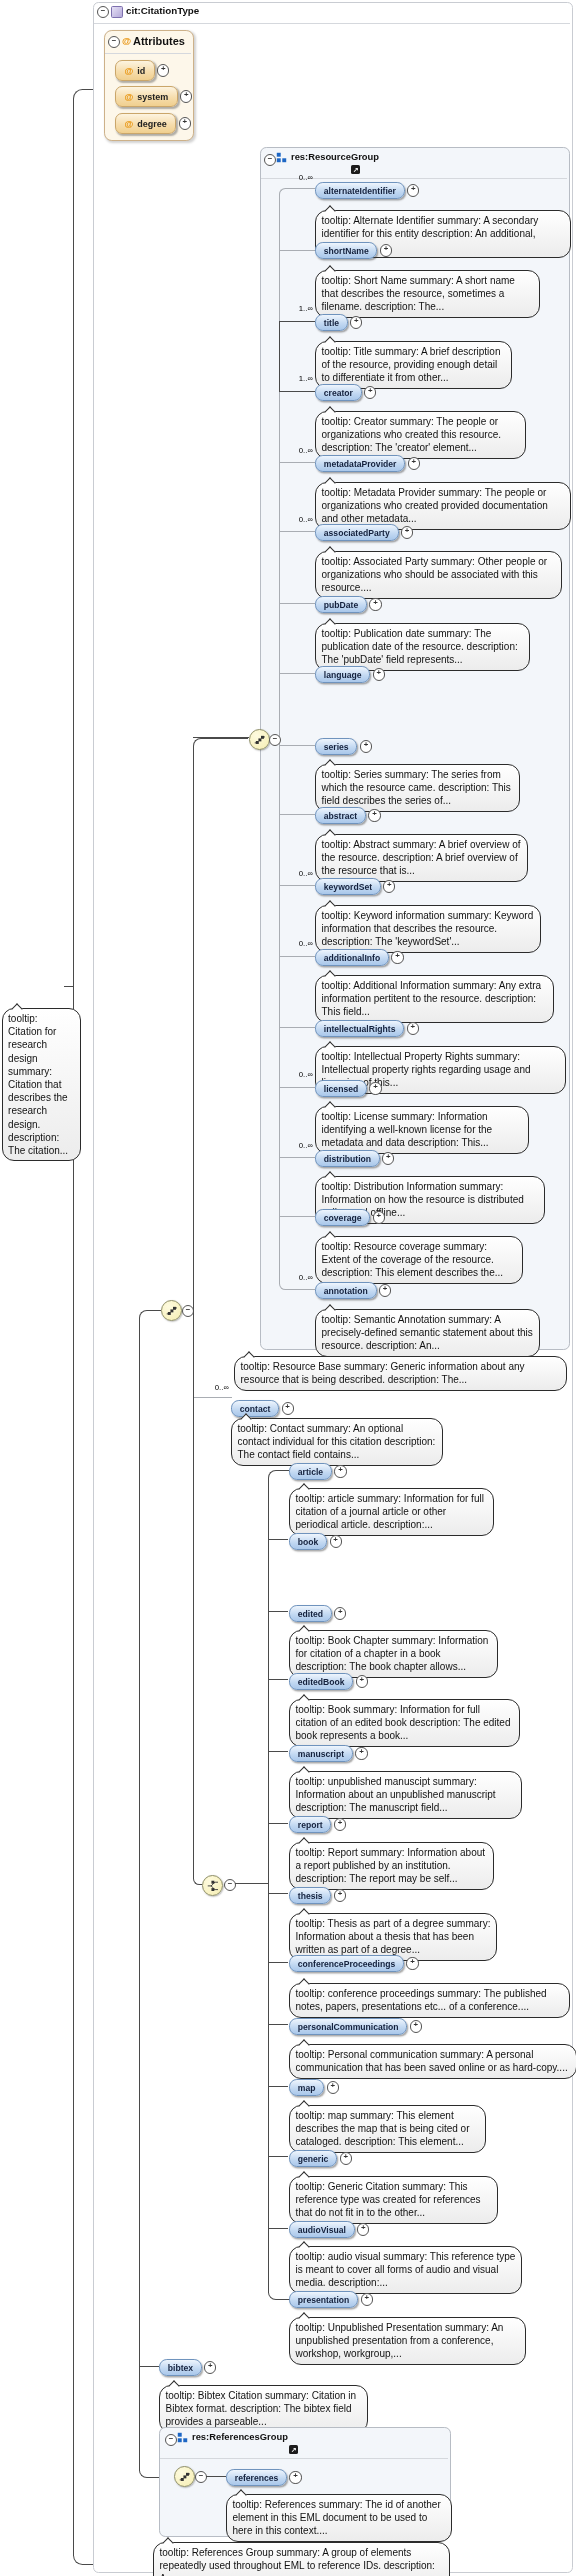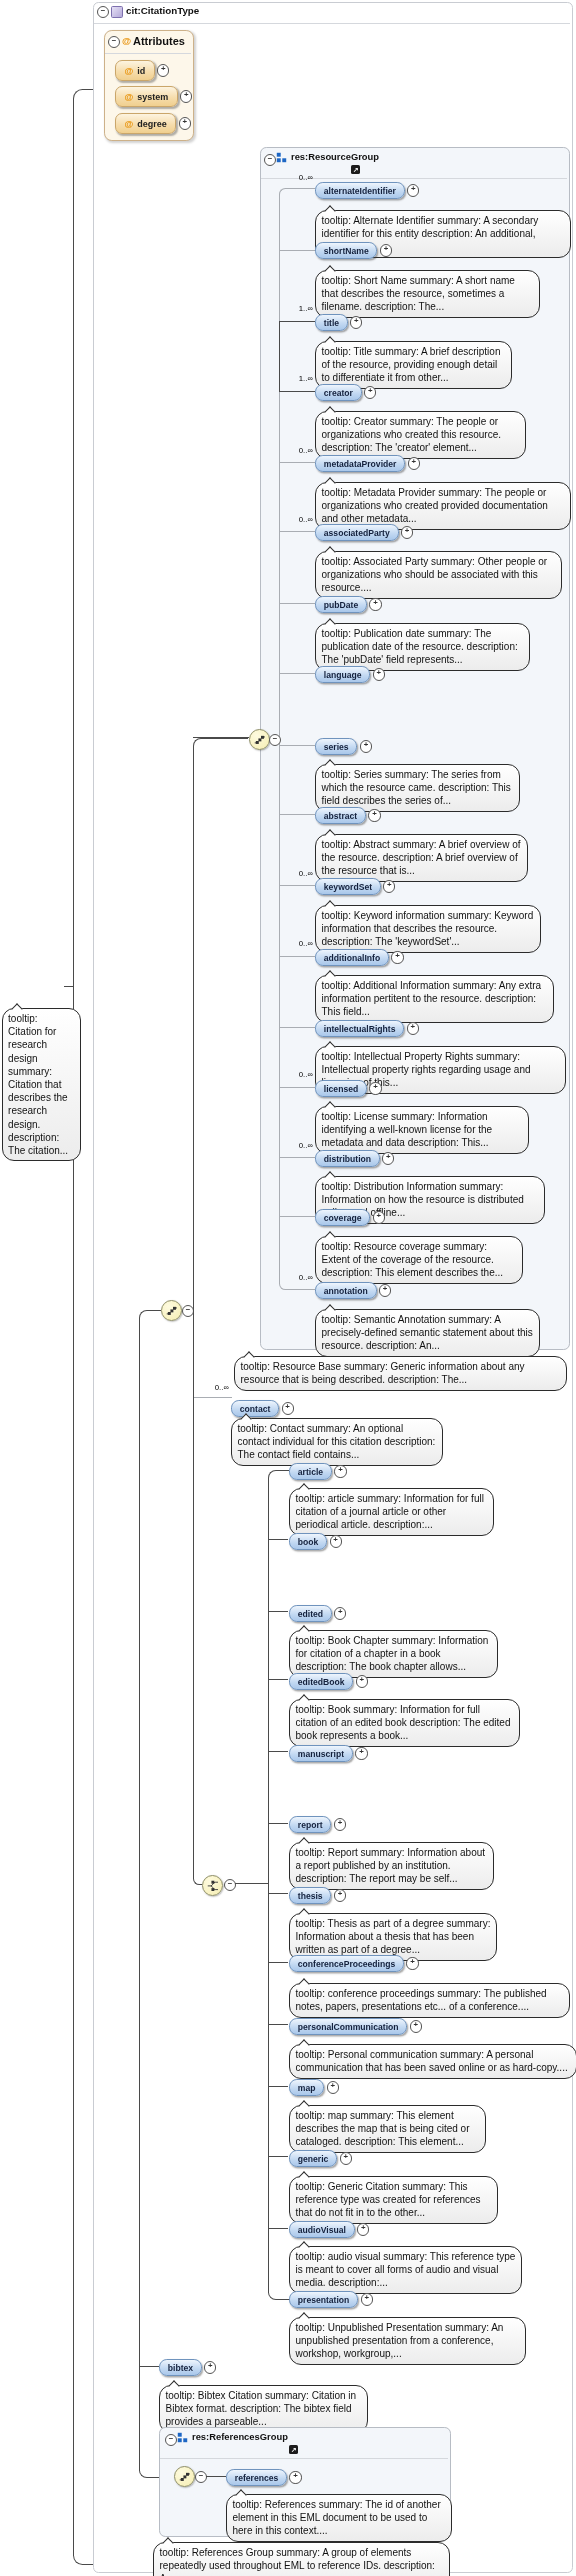--- a/index.html
+++ b/index.html
@@ -348,20 +348,21 @@
     <div class="el" style="left:289px;top:1673px">
       <span class="pill">editedBook</span>
       <span class="badge">+</span>
     </div>
     <div class="balloon" style="left:289px;top:1699px;width:218px">tooltip: Book summary: Information for full citation of an edited book description: The edited book represents a book...</div>
     <div class="ln h2" style="left:268px;top:1751px;width:20.4px"></div>
     <div class="el" style="left:289px;top:1745px">
       <span class="pill">manuscript</span>
       <span class="badge">+</span>
     </div>
+    <div class="balloon" style="left:289px;top:1771px;width:220px">tooltip: unpublished manuscipt summary: Information about an unpublished manuscript description: The manuscript field...</div>
     <div class="ln h2" style="left:268px;top:1823px;width:20.4px"></div>
     <div class="el" style="left:289px;top:1816px">
       <span class="pill">report</span>
       <span class="badge">+</span>
     </div>
     <div class="balloon" style="left:289px;top:1842px;width:192px">tooltip: Report summary: Information about a report published by an institution. description: The report may be self...</div>
     <div class="ln h2" style="left:268px;top:1893px;width:20.4px"></div>
     <div class="el" style="left:289px;top:1887px">
       <span class="pill">thesis</span>
       <span class="badge">+</span>

